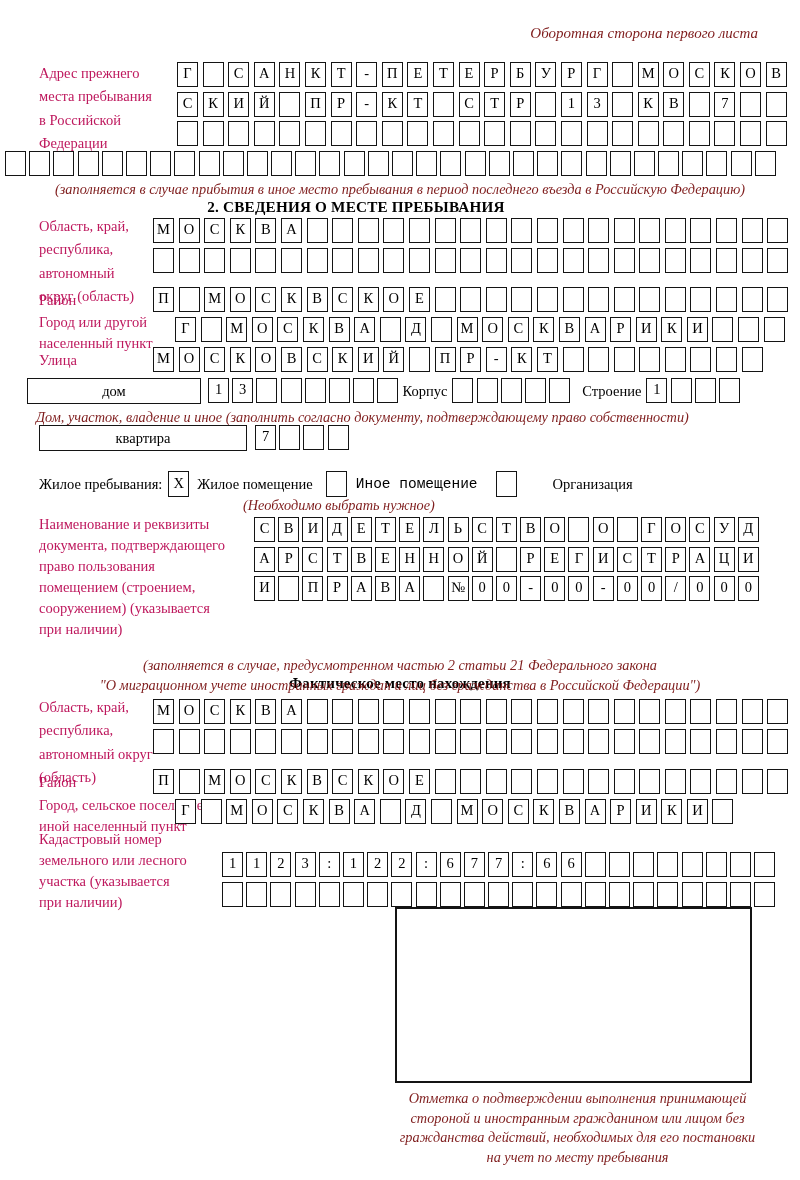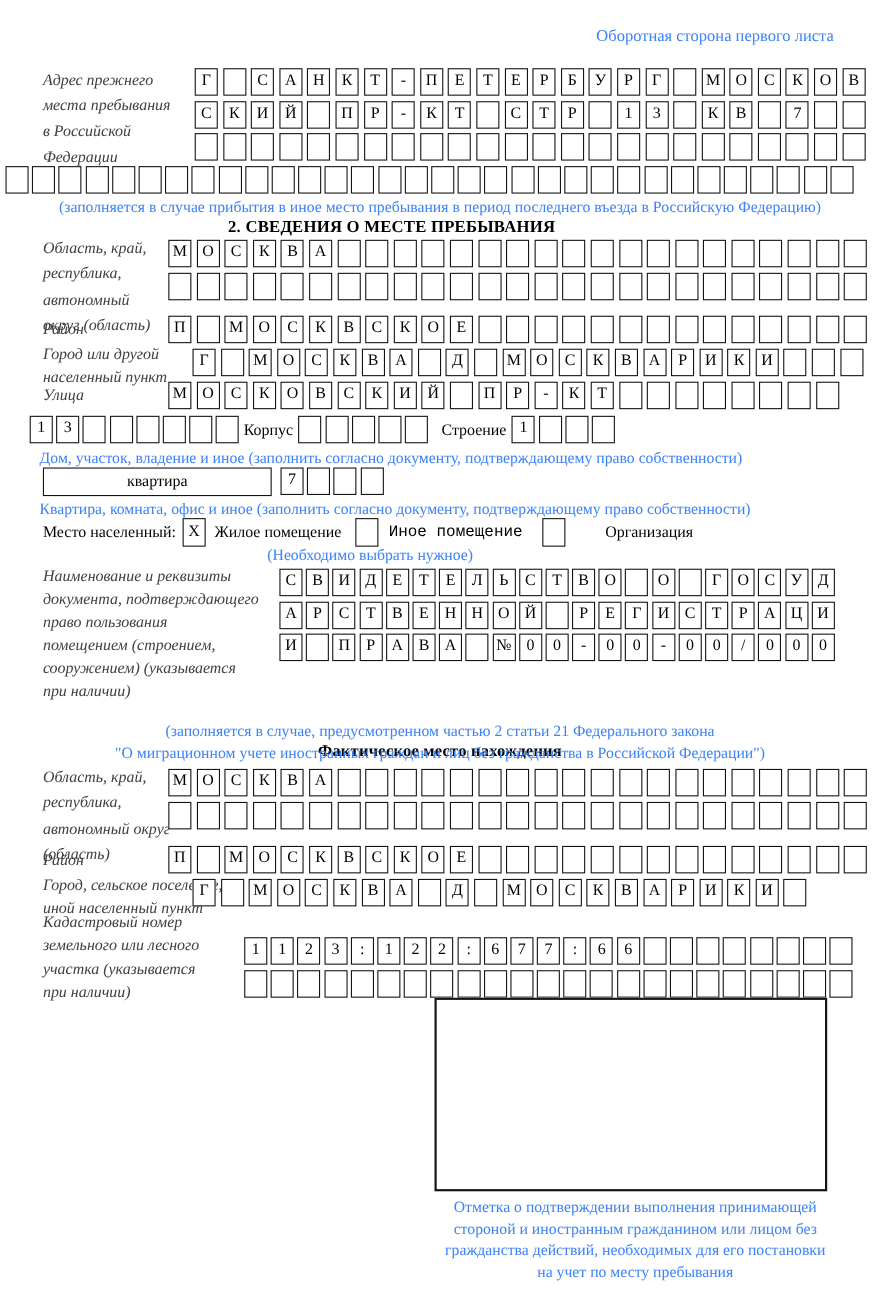--- a/index.html
+++ b/index.html
@@ -3,23 +3,23 @@
 <meta charset="utf-8">
 <style>
   html,body { margin:0; padding:0; background:#fff; }
   .page {
     position:relative; width:800px; height:1180px; margin:0 auto;
     background:#ffffff; color:#000;
     font-family:"Liberation Serif", "DejaVu Serif", serif;
     overflow:hidden;
   }
   .abs { position:absolute; }
-  .lbl { font-size:14.5px; line-height:23.3px; color:#404040;font-style:italic; }
+  .lbl { font-size:14.5px; line-height:23.3px; color:#be185d; }
   .lbl.tight { line-height:21px; }
-  .note { font-size:14.3px; color:#3b82f6; }
+  .note { font-size:14.3px; color:#7f1d1d;font-style:italic; }
   .center { text-align:center; }
   .title { font-weight:bold; font-size:15.2px; color:#000; letter-spacing:.2px; }
   .row { white-space:nowrap; height:25px; }
   .stack .row { margin-bottom:4.6px; }
   .cb {
     display:inline-block; box-sizing:border-box;
     width:21px; height:25px; border:1.7px solid #141414;
     margin-right:4.6px; text-align:center;
     font-size:14.5px; line-height:21px; vertical-align:top;
     background:#fff;
@@ -68,36 +68,36 @@
   <div class="abs lbl" style="left:39px; top:289px;">Район</div>
   <div class="abs row" style="left:153px; top:287px;"><span class="cb">П</span><span class="cb"></span><span class="cb">М</span><span class="cb">О</span><span class="cb">С</span><span class="cb">К</span><span class="cb">В</span><span class="cb">С</span><span class="cb">К</span><span class="cb">О</span><span class="cb">Е</span><span class="cb"></span><span class="cb"></span><span class="cb"></span><span class="cb"></span><span class="cb"></span><span class="cb"></span><span class="cb"></span><span class="cb"></span><span class="cb"></span><span class="cb"></span><span class="cb"></span><span class="cb"></span><span class="cb"></span><span class="cb"></span></div>
 
   <div class="abs lbl tight" style="left:39px; top:312px;">Город или другой<br>населенный пункт</div>
   <div class="abs row" style="left:175px; top:317px;"><span class="cb">Г</span><span class="cb"></span><span class="cb">М</span><span class="cb">О</span><span class="cb">С</span><span class="cb">К</span><span class="cb">В</span><span class="cb">А</span><span class="cb"></span><span class="cb">Д</span><span class="cb"></span><span class="cb">М</span><span class="cb">О</span><span class="cb">С</span><span class="cb">К</span><span class="cb">В</span><span class="cb">А</span><span class="cb">Р</span><span class="cb">И</span><span class="cb">К</span><span class="cb">И</span><span class="cb"></span><span class="cb"></span><span class="cb"></span></div>
 
   <div class="abs lbl" style="left:39px; top:349px;">Улица</div>
   <div class="abs row" style="left:153px; top:347px;"><span class="cb">М</span><span class="cb">О</span><span class="cb">С</span><span class="cb">К</span><span class="cb">О</span><span class="cb">В</span><span class="cb">С</span><span class="cb">К</span><span class="cb">И</span><span class="cb">Й</span><span class="cb"></span><span class="cb">П</span><span class="cb">Р</span><span class="cb">-</span><span class="cb">К</span><span class="cb">Т</span><span class="cb"></span><span class="cb"></span><span class="cb"></span><span class="cb"></span><span class="cb"></span><span class="cb"></span><span class="cb"></span><span class="cb"></span></div>
 
   <div class="abs hflex sm" style="left:27px; top:378px;">
+    <span class="wrect" style="width:174px; margin-right:7px;">дом</span>
     <span class="row" style="height:26px;"><span class="cb">1</span><span class="cb">3</span><span class="cb"></span><span class="cb"></span><span class="cb"></span><span class="cb"></span><span class="cb"></span><span class="cb"></span></span>
     <span class="inlbl" style="margin:0 5px 0 1px;">Корпус</span>
     <span class="row" style="height:26px;"><span class="cb"></span><span class="cb"></span><span class="cb"></span><span class="cb"></span><span class="cb"></span></span>
     <span class="inlbl" style="margin:0 5px 0 9px;">Строение</span>
     <span class="row" style="height:26px;"><span class="cb">1</span><span class="cb"></span><span class="cb"></span><span class="cb"></span></span>
   </div>
   <div class="abs note" style="left:36px; top:409px;">Дом, участок, владение и иное (заполнить согласно документу, подтверждающему право собственности)</div>
 
   <div class="abs hflex sm" style="left:27px; top:425px;padding-left:12px;">
     <span class="wrect" style="width:208px; margin-right:8px;">квартира</span>
     <span class="row" style="height:26px;"><span class="cb">7</span><span class="cb"></span><span class="cb"></span><span class="cb"></span></span>
   </div>
-  <div class="abs note" style="left:36px; top:455px;">Квартира, комната, офис и иное (заполнить согласно документу, подтверждающему право собственности)</div>
 
   <div class="abs hflex" style="left:39px; top:471px;">
-    <span class="inlbl">Место населенный:</span>
+    <span class="inlbl">Жилое пребывания:</span>
     <span class="ckb" style="margin-left:6px;">X</span>
     <span class="inlbl" style="margin-left:8px;">Жилое помещение</span>
     <span class="ckb" style="margin-left:13px;"></span>
     <span class="inlbl" style="margin-left:9px;font-family:Liberation Mono, monospace;">Иное помещение</span>
     <span class="ckb" style="margin-left:18px;"></span>
     <span class="inlbl" style="margin-left:36px;">Организация</span>
   </div>
   <div class="abs note" style="left:243px; top:497px;">(Необходимо выбрать нужное)</div>
 
   <div class="abs lbl tight" style="left:39px; top:514px;">Наименование и реквизиты<br>документа, подтверждающего<br>право пользования<br>помещением (строением,<br>сооружением) (указывается<br>при наличии)</div>

